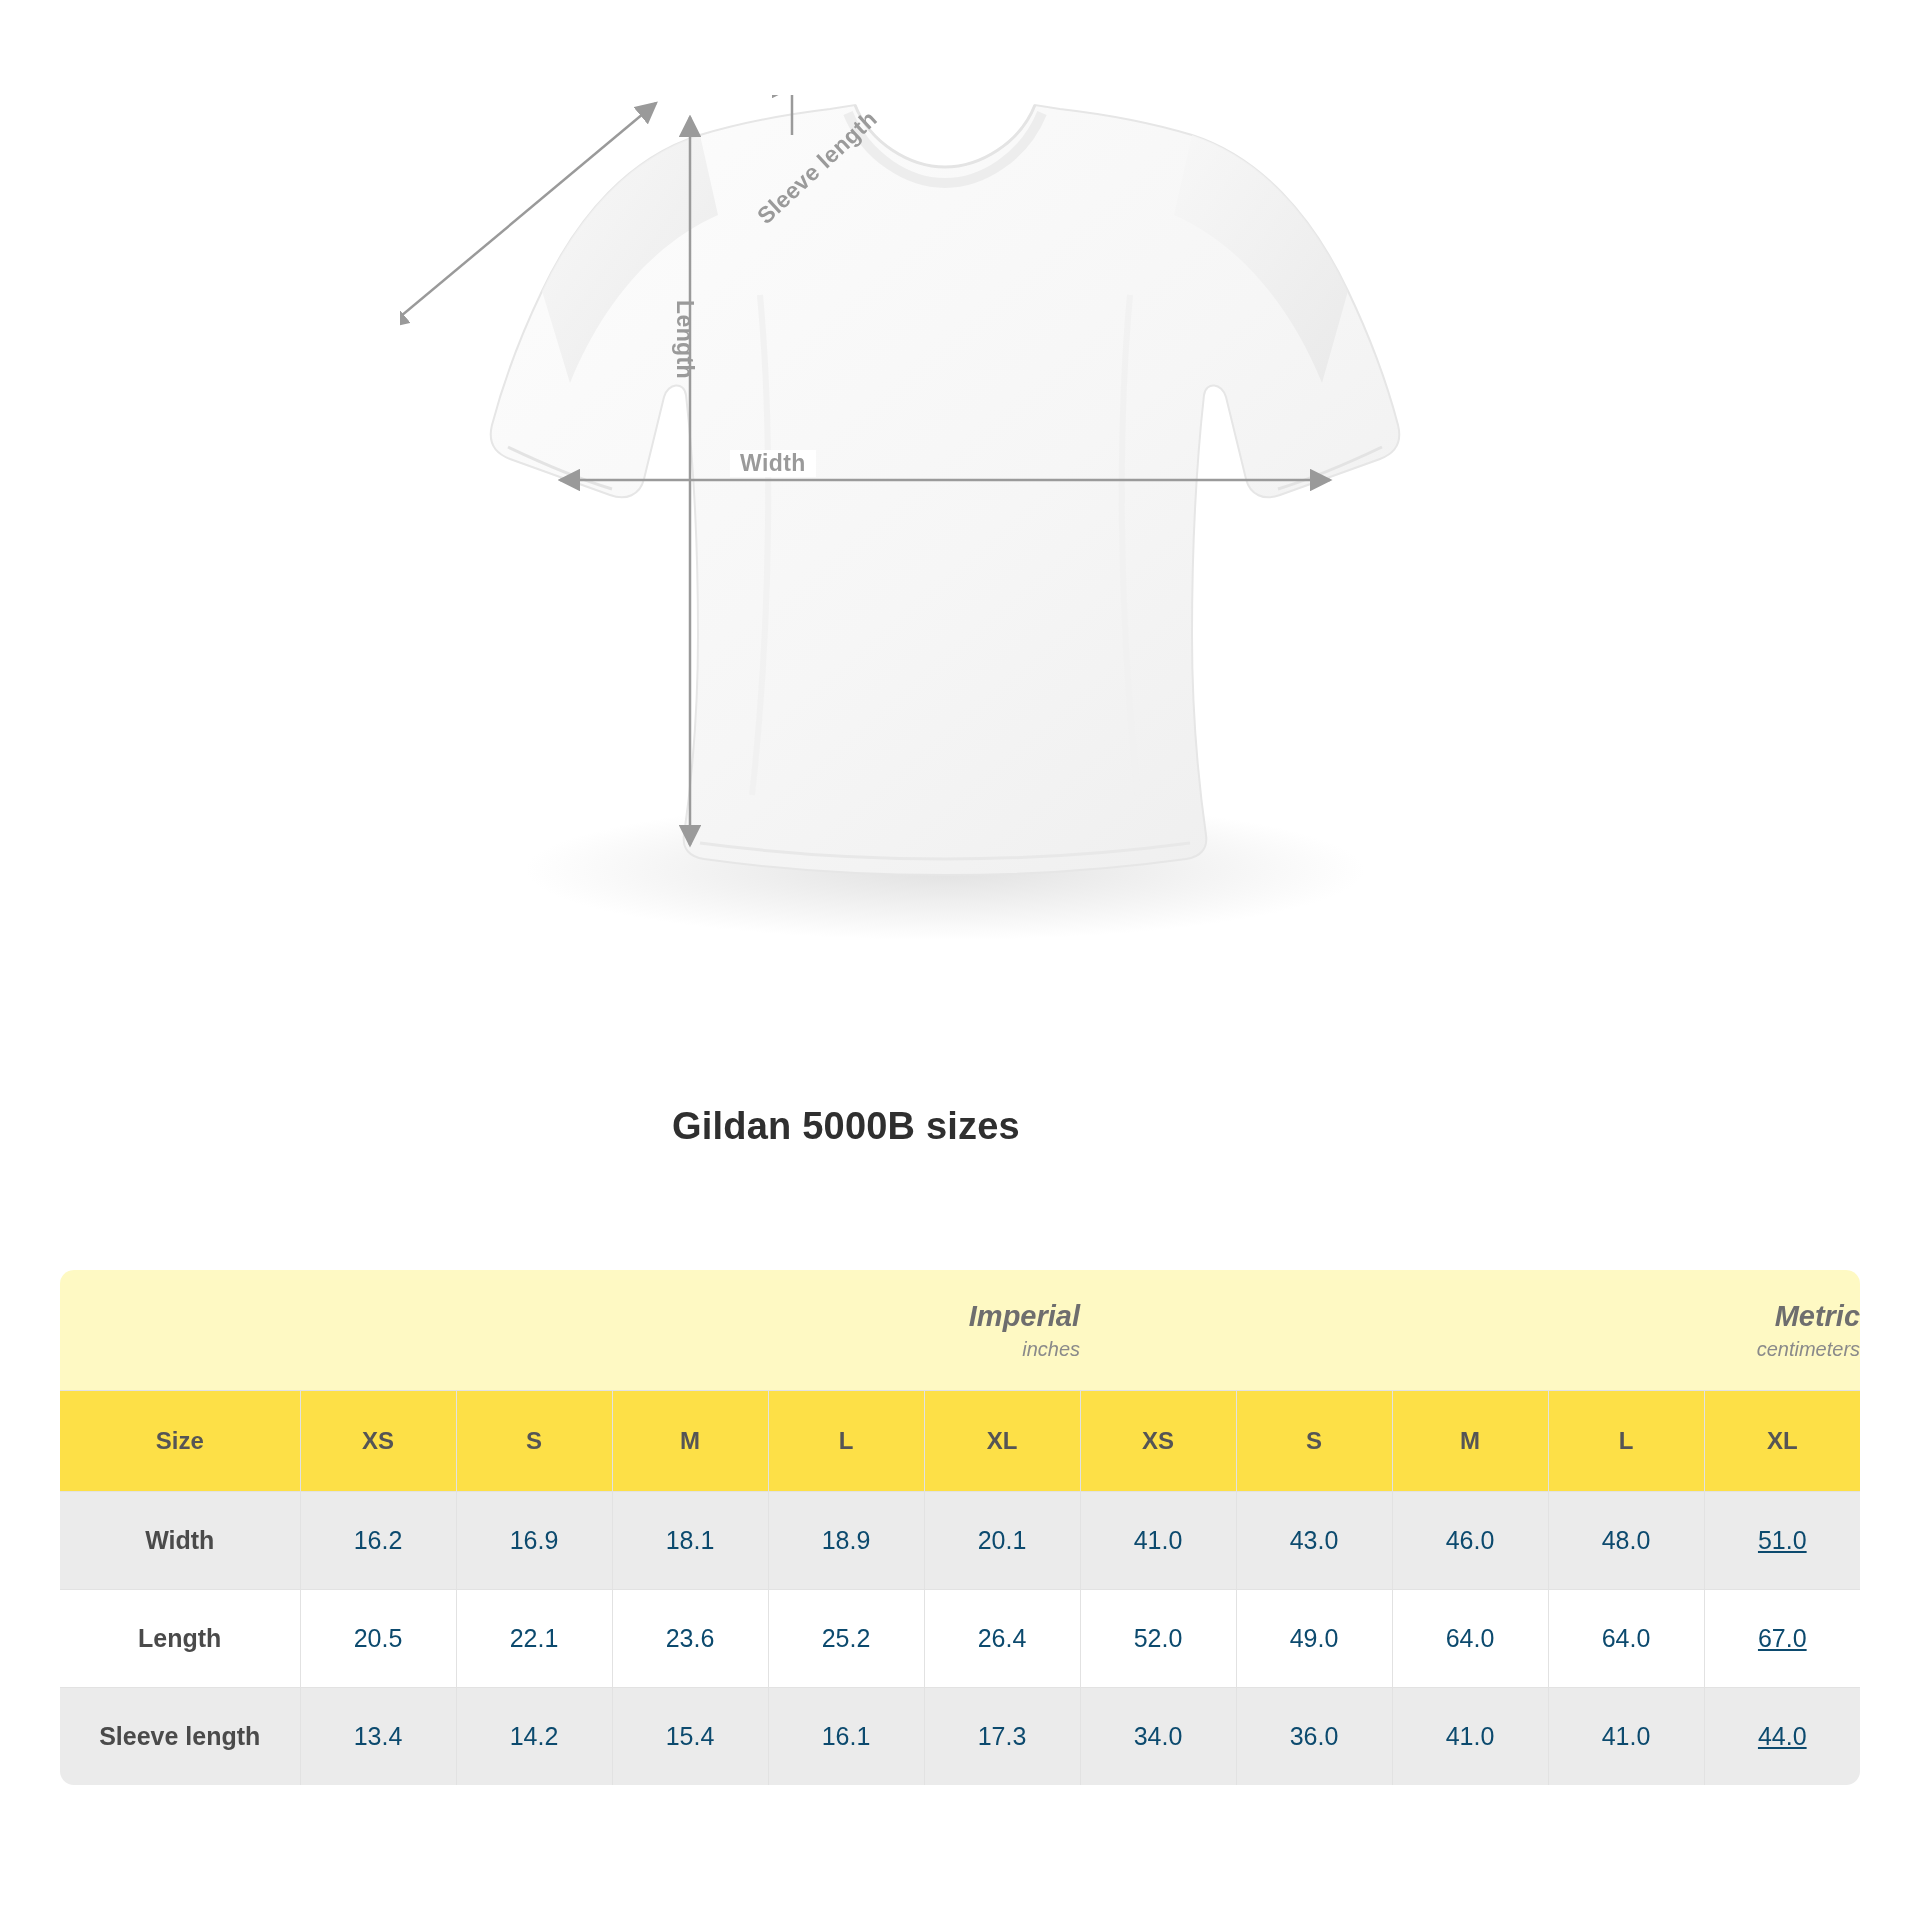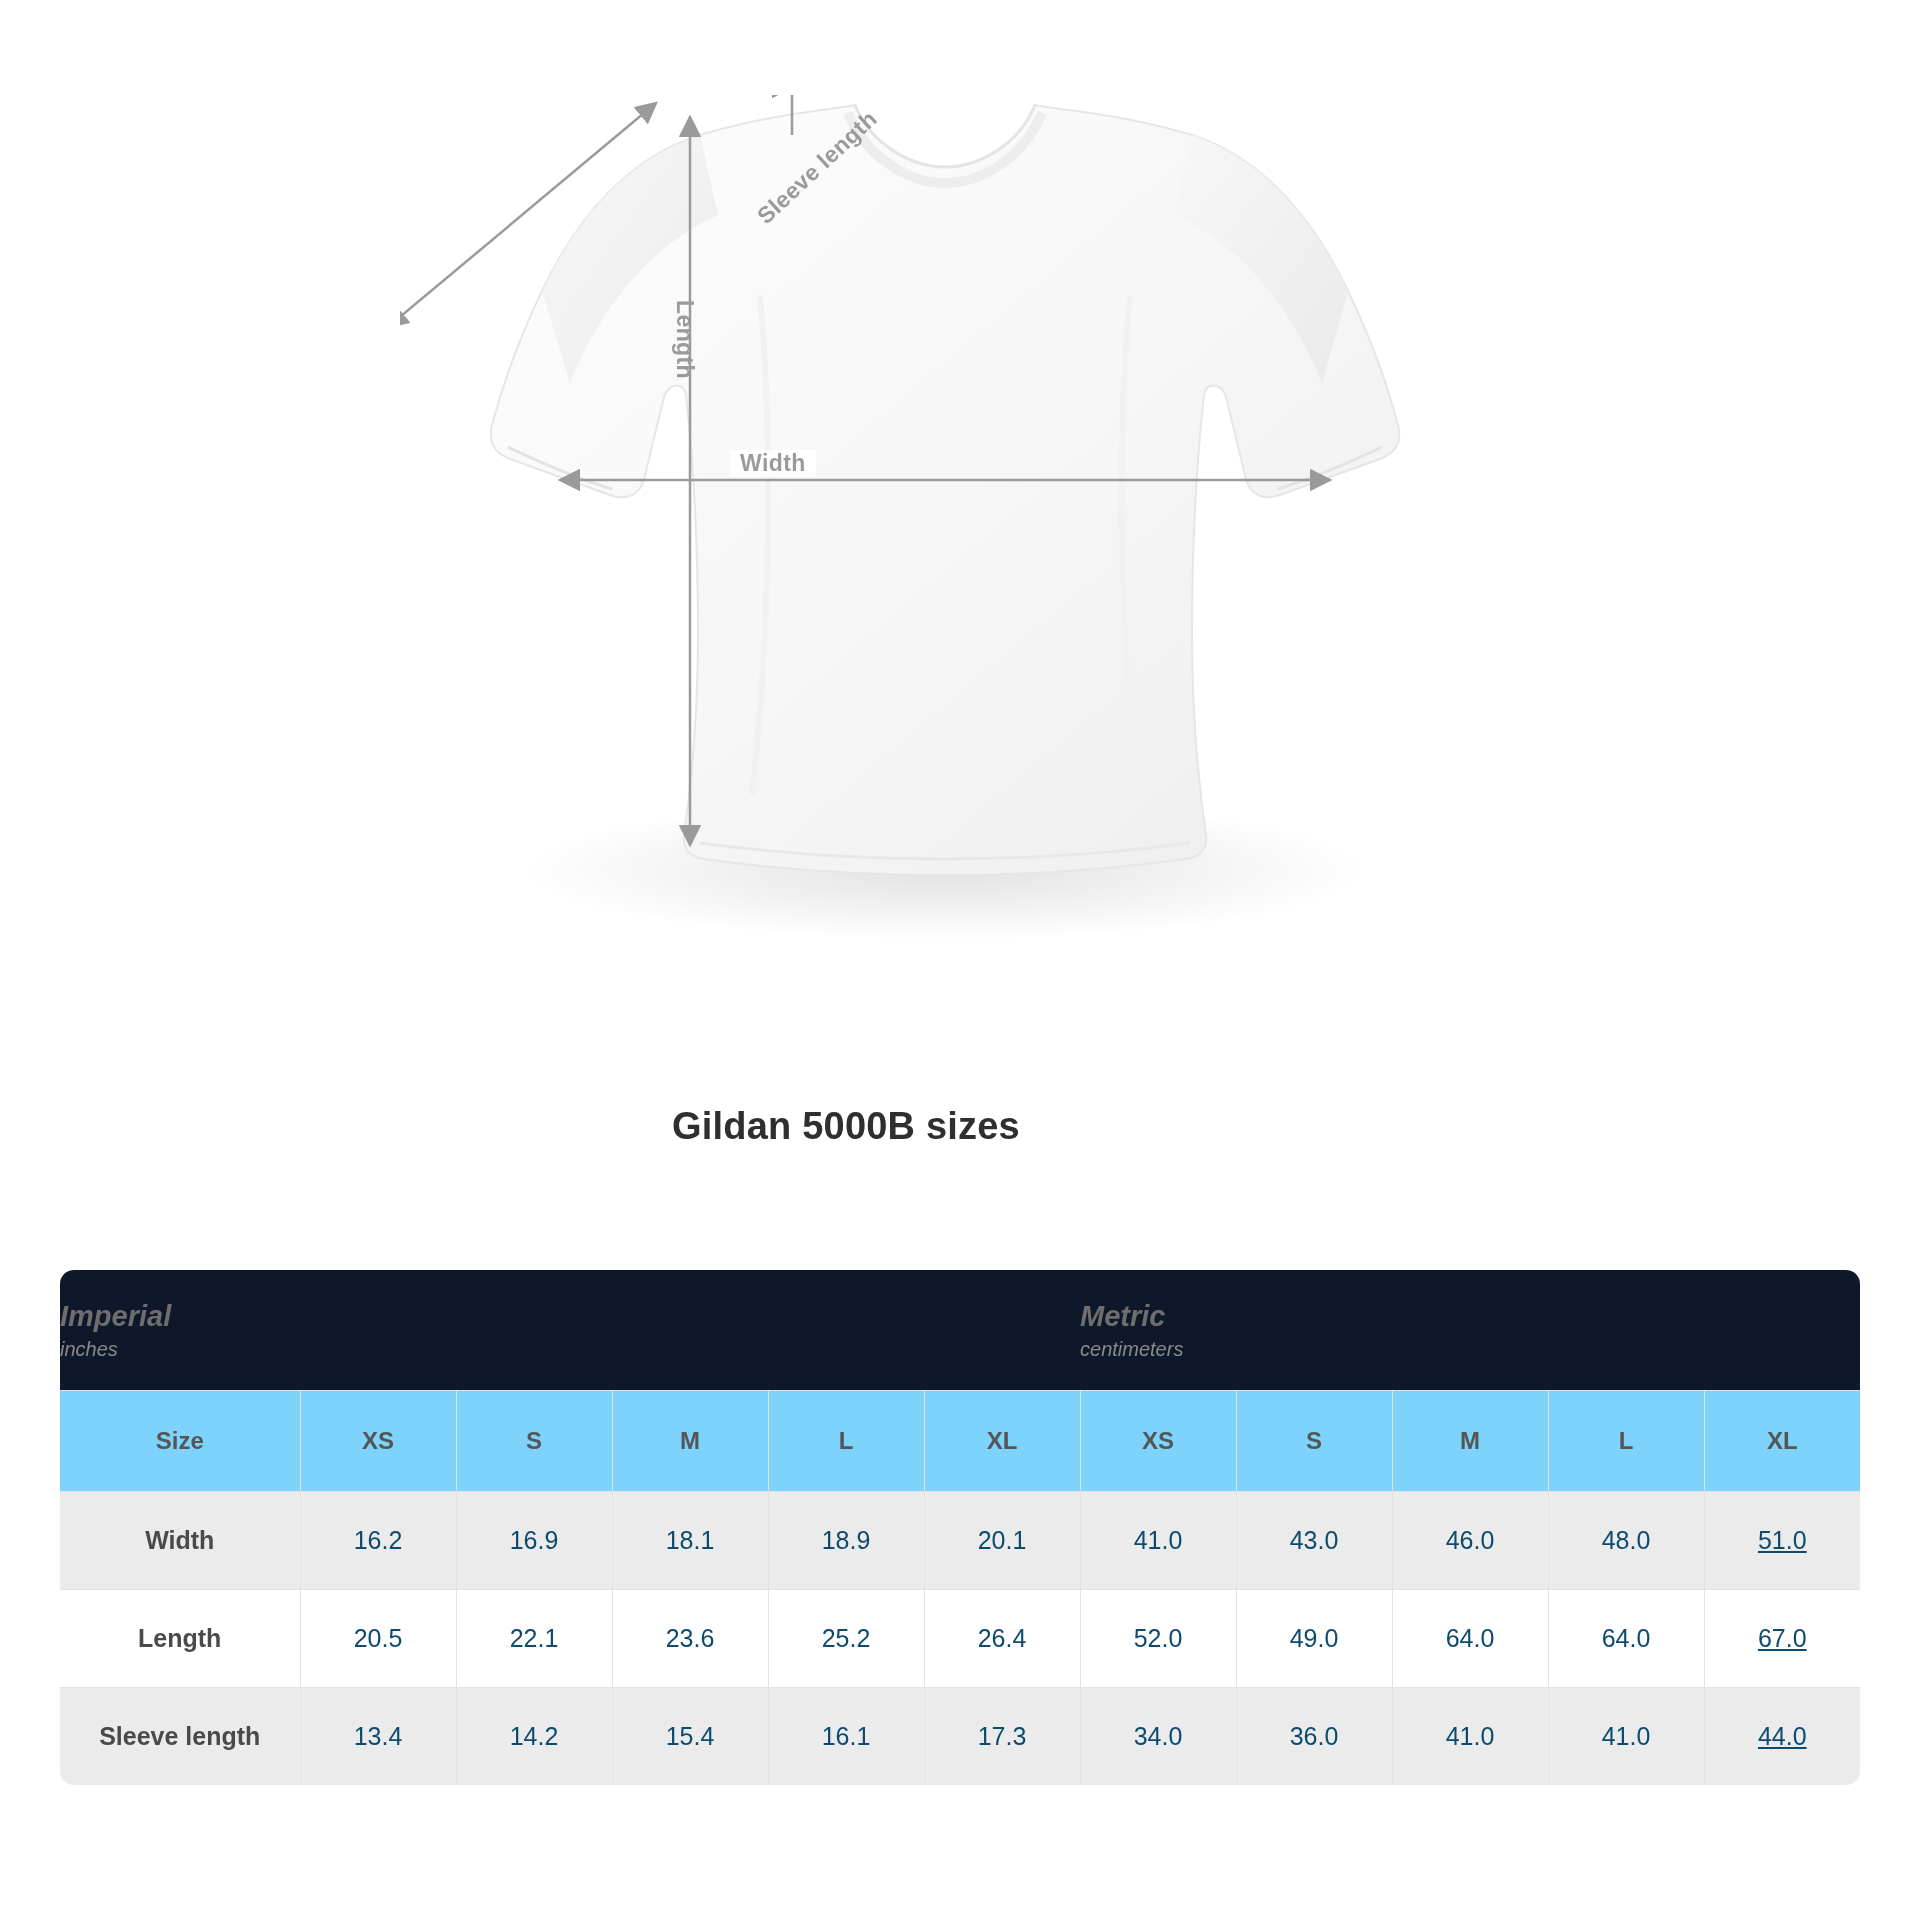--- a/index.html
+++ b/index.html
@@ -106,22 +106,22 @@
     width: 1800px;
   }
   table.size-table {
     width: 1800px;
     border-collapse: collapse;
     table-layout: fixed;
     border-radius: 14px;
     overflow: hidden;
   }
   table.size-table tr.unit-row td {
-    background: #0f172a;
-    text-align: left;
+    background: #fef9c3;
+    text-align: right;
     padding: 28px 0 26px 0;
   }
   .unit-name {
     font-size: 29px;
     font-weight: bold;
     font-style: italic;
     color: #6e6e6e;
     line-height: 1.25;
   }
   .unit-sub {
@@ -133,21 +133,21 @@
   table.size-table th,
   table.size-table td {
     border-left: 1px solid #e2e2e2;
     border-right: 1px solid #e2e2e2;
   }
   table.size-table tr.unit-row td {
     border-left: none;
     border-right: none;
   }
   table.size-table tr.head-row th {
-    background: #7dd3fc;
+    background: #fde047;
     font-size: 24px;
     font-weight: bold;
     color: #555555;
     padding: 36px 0;
     text-align: center;
     border-top: 1px solid #e2e2e2;
     border-bottom: 1px solid #e2e2e2;
   }
   table.size-table tr.head-row th.first-col {
     border-left: none;

